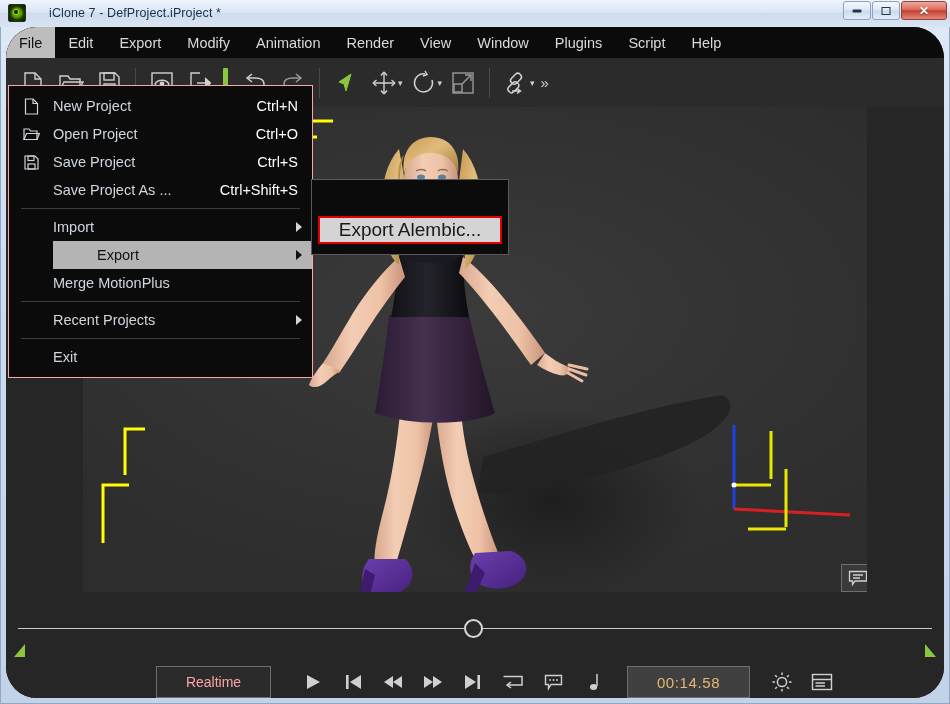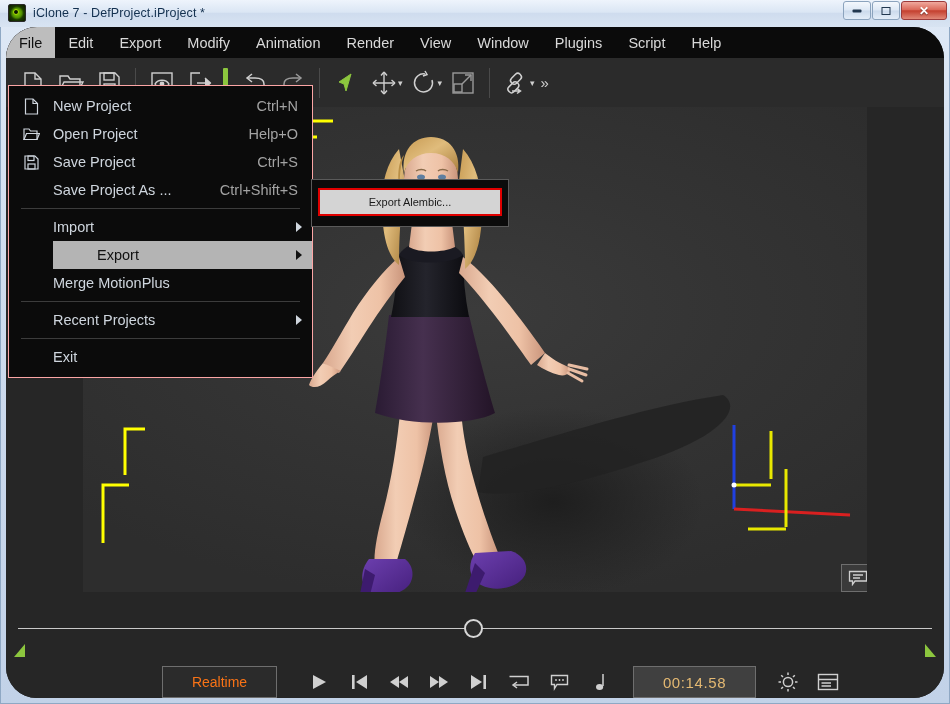--- a/index.html
+++ b/index.html
@@ -17,21 +17,21 @@
     background:linear-gradient(180deg,#dfe9f6 0%,#cfdcee 40%,#c2d2e8 100%);
     border:1px solid #8fa8c4;
     box-sizing:border-box;
   }
   .titlebar{
     position:absolute;left:0;top:0;width:950px;height:27px;
     background:linear-gradient(180deg,#eef4fc 0%,#dbe6f4 45%,#cfdcee 50%,#d8e4f2 100%);
     box-sizing:border-box;
   }
   .title-left{
-    position:absolute;left:8px;top:4px;display:flex;align-items:center;gap:7px;
+    position:absolute;left:8px;top:4px;display:flex;align-items:center;gap:23px;
   }
   .app-icon{
     width:16px;height:16px;border-radius:2px;
     background:radial-gradient(circle at 50% 50%, #8cd400 0%, #4f8f00 42%, #1b3a00 60%, #0c1a00 100%);
     border:1px solid #2a2a2a;position:relative;
   }
   .app-icon:after{
     content:"";position:absolute;left:4px;top:4px;width:6px;height:6px;border-radius:50%;
     background:#0b1400;border:1px solid #a8e200;box-sizing:border-box;
   }
@@ -124,56 +124,56 @@
 
   
   .transport{
     position:absolute;left:0;top:639px;width:938px;height:32px;background:#262626;
     display:flex;align-items:center;
   }
   .tp-inner{display:flex;align-items:center;gap:0;margin-left:150px;}
   .realtime{
     width:113px;height:30px;border:1px solid #6e6e6e;background:#2b2b2b;
     display:flex;align-items:center;justify-content:center;
-    color:#f97316;font-size:14px;margin-left:6px;
+    color:#fca5a5;font-size:14px;
   }
   .tp-btn{width:40px;height:30px;display:flex;align-items:center;justify-content:center;}
   .timecode{
     width:121px;height:30px;border:1px solid #6e6e6e;background:#404040;
     display:flex;align-items:center;justify-content:center;
     color:#e3b872;font-size:15px;letter-spacing:.6px;
   }
 
   
   .dropdown{
     position:absolute;left:2px;top:58px;width:305px;
     background:#0b0b0b;border:1px solid #fca5a5;box-sizing:border-box;z-index:40;
     padding:6px 0 6px 0;
   }
   .dd-row{
     position:relative;height:28px;display:flex;align-items:center;color:#cfd6de;font-size:14.5px;
   }
   .dd-row.hl{background:#b4b4b4;color:#111;margin-left:44px;}
   .dd-ico{width:44px;display:flex;align-items:center;justify-content:center;}
   .dd-label{flex:1;}
-  .dd-accel{padding-right:14px;color:#a3a3a3;font-size:14.5px;}
+  .dd-accel{padding-right:14px;color:#ffffff;font-size:14.5px;}
   .dd-arrow{position:absolute;right:10px;top:50%;transform:translateY(-50%);
     width:0;height:0;border-top:5px solid transparent;border-bottom:5px solid transparent;
     border-left:6px solid #cfd6de;}
   .dd-row.hl .dd-arrow{border-left-color:#111;}
   .dd-sep{height:1px;background:#3c3c3c;margin:4px 12px;}
 
   .submenu{
     position:absolute;left:305px;top:152px;width:198px;
     background:#0b0b0b;border:1px solid #5a5a5a;box-sizing:border-box;z-index:50;
     padding:8px 6px 10px 6px;
   }
   .sm-row{
     height:26px;display:flex;align-items:center;justify-content:center;
-    color:#cfd6de;font-size:11px;
+    color:#cfd6de;font-size:19px;margin-top:28px;
   }
   .sm-row.sel{
     background:#d4d4d4;color:#1a1a1a;border:2px solid #e00000;box-sizing:border-box;
     height:28px;
   }
 </style>
 </head>
 <body>
 
 <div id="app">
@@ -506,21 +506,21 @@
       </div>
 
       <div class="dd-row">
         <div class="dd-ico">
           <svg width="17" height="15" viewBox="0 0 17 15" fill="none" stroke="#cfd6de" stroke-width="1.2">
               <path d="M1 12.5 V2 H6 L7.5 4 H14 V12.5 Z"></path>
               <path d="M1 12.5 L3.5 6.5 H16.5 L14 12.5 Z"></path>
             </svg>
         </div>
         <div class="dd-label">Open Project</div>
-        <div class="dd-accel">Help+O</div>
+        <div class="dd-accel">Ctrl+O</div>
       </div>
 
       <div class="dd-row">
         <div class="dd-ico">
           <svg width="15" height="15" viewBox="0 0 15 15" fill="none" stroke="#cfd6de" stroke-width="1.2">
               <path d="M1 1 H11 L14 4 V14 H1 Z"></path>
               <rect x="4" y="1" width="6" height="4.5"></rect>
               <rect x="4" y="9" width="7" height="5"></rect>
             </svg>
         </div>

